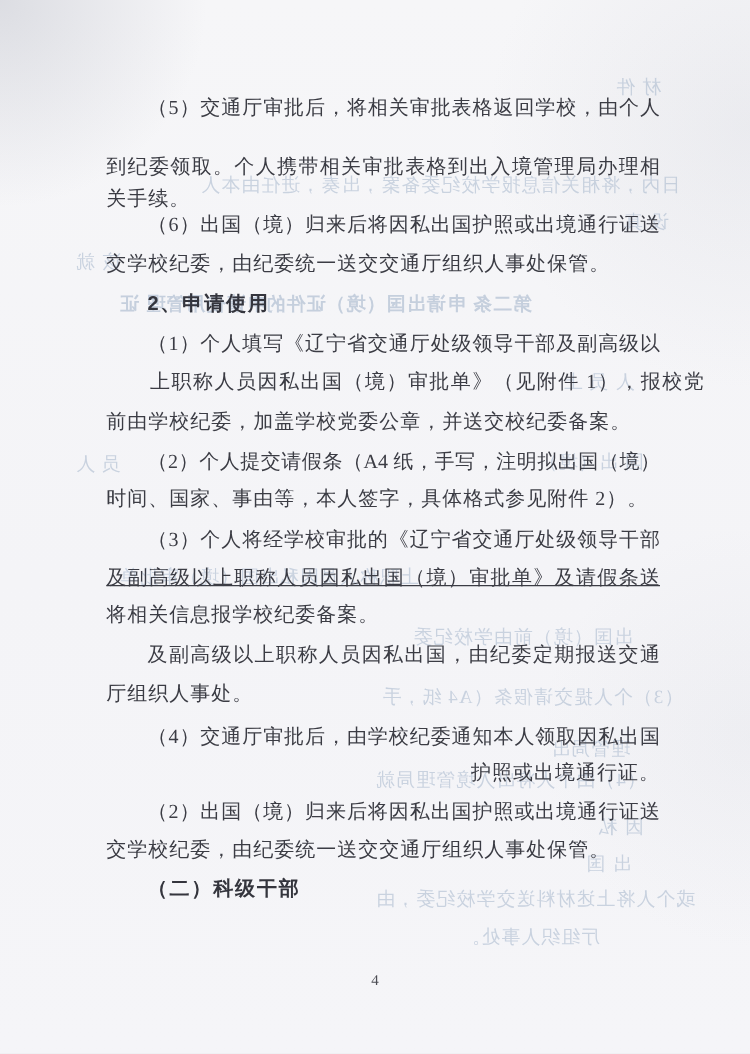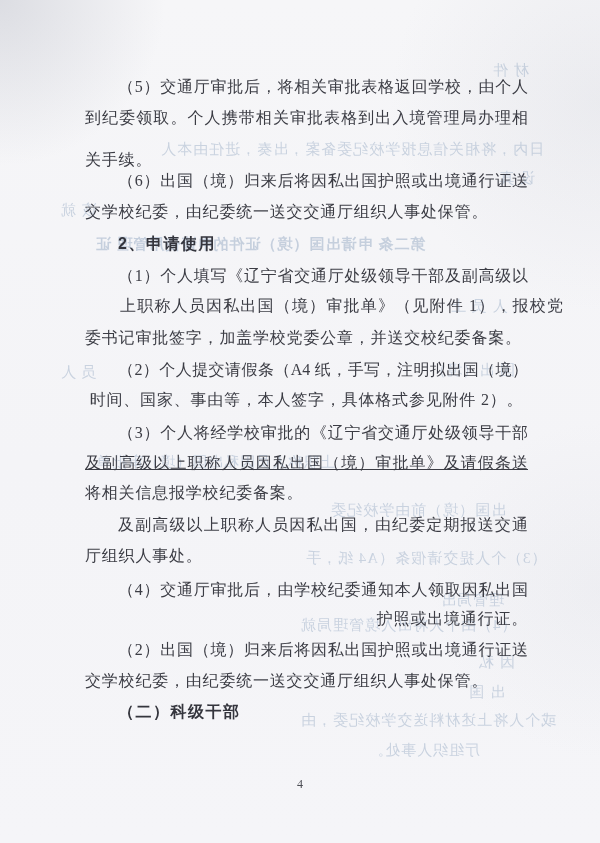--- a/index.html
+++ b/index.html
@@ -66,30 +66,30 @@
       <div class="bleed" style="top: 548px; left: 305px;">（3）个人提交请假条（A4 纸，手</div>
       <div class="bleed" style="top: 590px; left: 440px;">理管局出</div>
       <div class="bleed" style="top: 615px; left: 300px;">（4）由个人将出入境管理局就</div>
       <div class="bleed" style="top: 652px; left: 478px;">因 私</div>
       <div class="bleed" style="top: 682px; left: 468px;">出 国</div>
       <div class="bleed" style="top: 710px; left: 300px;">或个人将上述材料送交学校纪委，由</div>
       <div class="bleed" style="top: 740px; left: 368px;">厅组织人事处。</div>
     </div>
   <div>
       <div class="txt-line fill indent" style="top: 76px;">（5）交通厅审批后，将相关审批表格返回学校，由个人</div>
-      <div class="txt-line fill" style="top: 107px;">到纪委领取。个人携带相关审批表格到出入境管理局办理相</div>
+      <div class="txt-line fill" style="top: 123px;">到纪委领取。个人携带相关审批表格到出入境管理局办理相</div>
       <div class="txt-line end" style="top: 149px;">关手续。</div>
       <div class="txt-line fill indent" style="top: 170px;">（6）出国（境）归来后将因私出国护照或出境通行证送</div>
       <div class="txt-line end" style="top: 201px;">交学校纪委，由纪委统一送交交通厅组织人事处保管。</div>
       <div class="txt-line end indent bold" style="top: 233px;">2、申请使用</div>
       <div class="txt-line fill indent" style="top: 265px;">（1）个人填写《辽宁省交通厅处级领导干部及副高级以</div>
       <div class="txt-line fill" style="top: 295px; margin-left: 35px;">上职称人员因私出国（境）审批单》（见附件 1），报校党</div>
-      <div class="txt-line end" style="top: 327px;">委书记审批签字，加盖学校党委公章，并送交校纪委备案。</div>
+      <div class="txt-line end" style="top: 327px;">前由学校纪委，加盖学校党委公章，并送交校纪委备案。</div>
       <div class="txt-line fill indent" style="top: 359px;">（2）个人提交请假条（A4 纸，手写，注明拟出国（境）</div>
-      <div class="txt-line end" style="top: 389px; text-align: center;">时间、国家、事由等，本人签字，具体格式参见附件 2）。</div>
+      <div class="txt-line end" style="top: 389px;">时间、国家、事由等，本人签字，具体格式参见附件 2）。</div>
       <div class="txt-line fill indent" style="top: 422px;">（3）个人将经学校审批的《辽宁省交通厅处级领导干部</div>
       <div class="txt-line fill" style="top: 452px; text-decoration: underline;">及副高级以上职称人员因私出国（境）审批单》及请假条送</div>
       <div class="txt-line end" style="top: 482px;">将相关信息报学校纪委备案。</div>
       <div class="txt-line fill indent" style="top: 514px;">及副高级以上职称人员因私出国，由纪委定期报送交通</div>
       <div class="txt-line end" style="top: 545px;">厅组织人事处。</div>
       <div class="txt-line fill indent" style="top: 579px;">（4）交通厅审批后，由学校纪委通知本人领取因私出国</div>
       <div class="txt-line end" style="top: 608px; text-align: right;">护照或出境通行证。</div>
       <div class="txt-line fill indent" style="top: 639px;">（2）出国（境）归来后将因私出国护照或出境通行证送</div>
       <div class="txt-line end" style="top: 670px;">交学校纪委，由纪委统一送交交通厅组织人事处保管。</div>
       <div class="txt-line end indent bold" style="top: 701px;">（二）科级干部</div>

